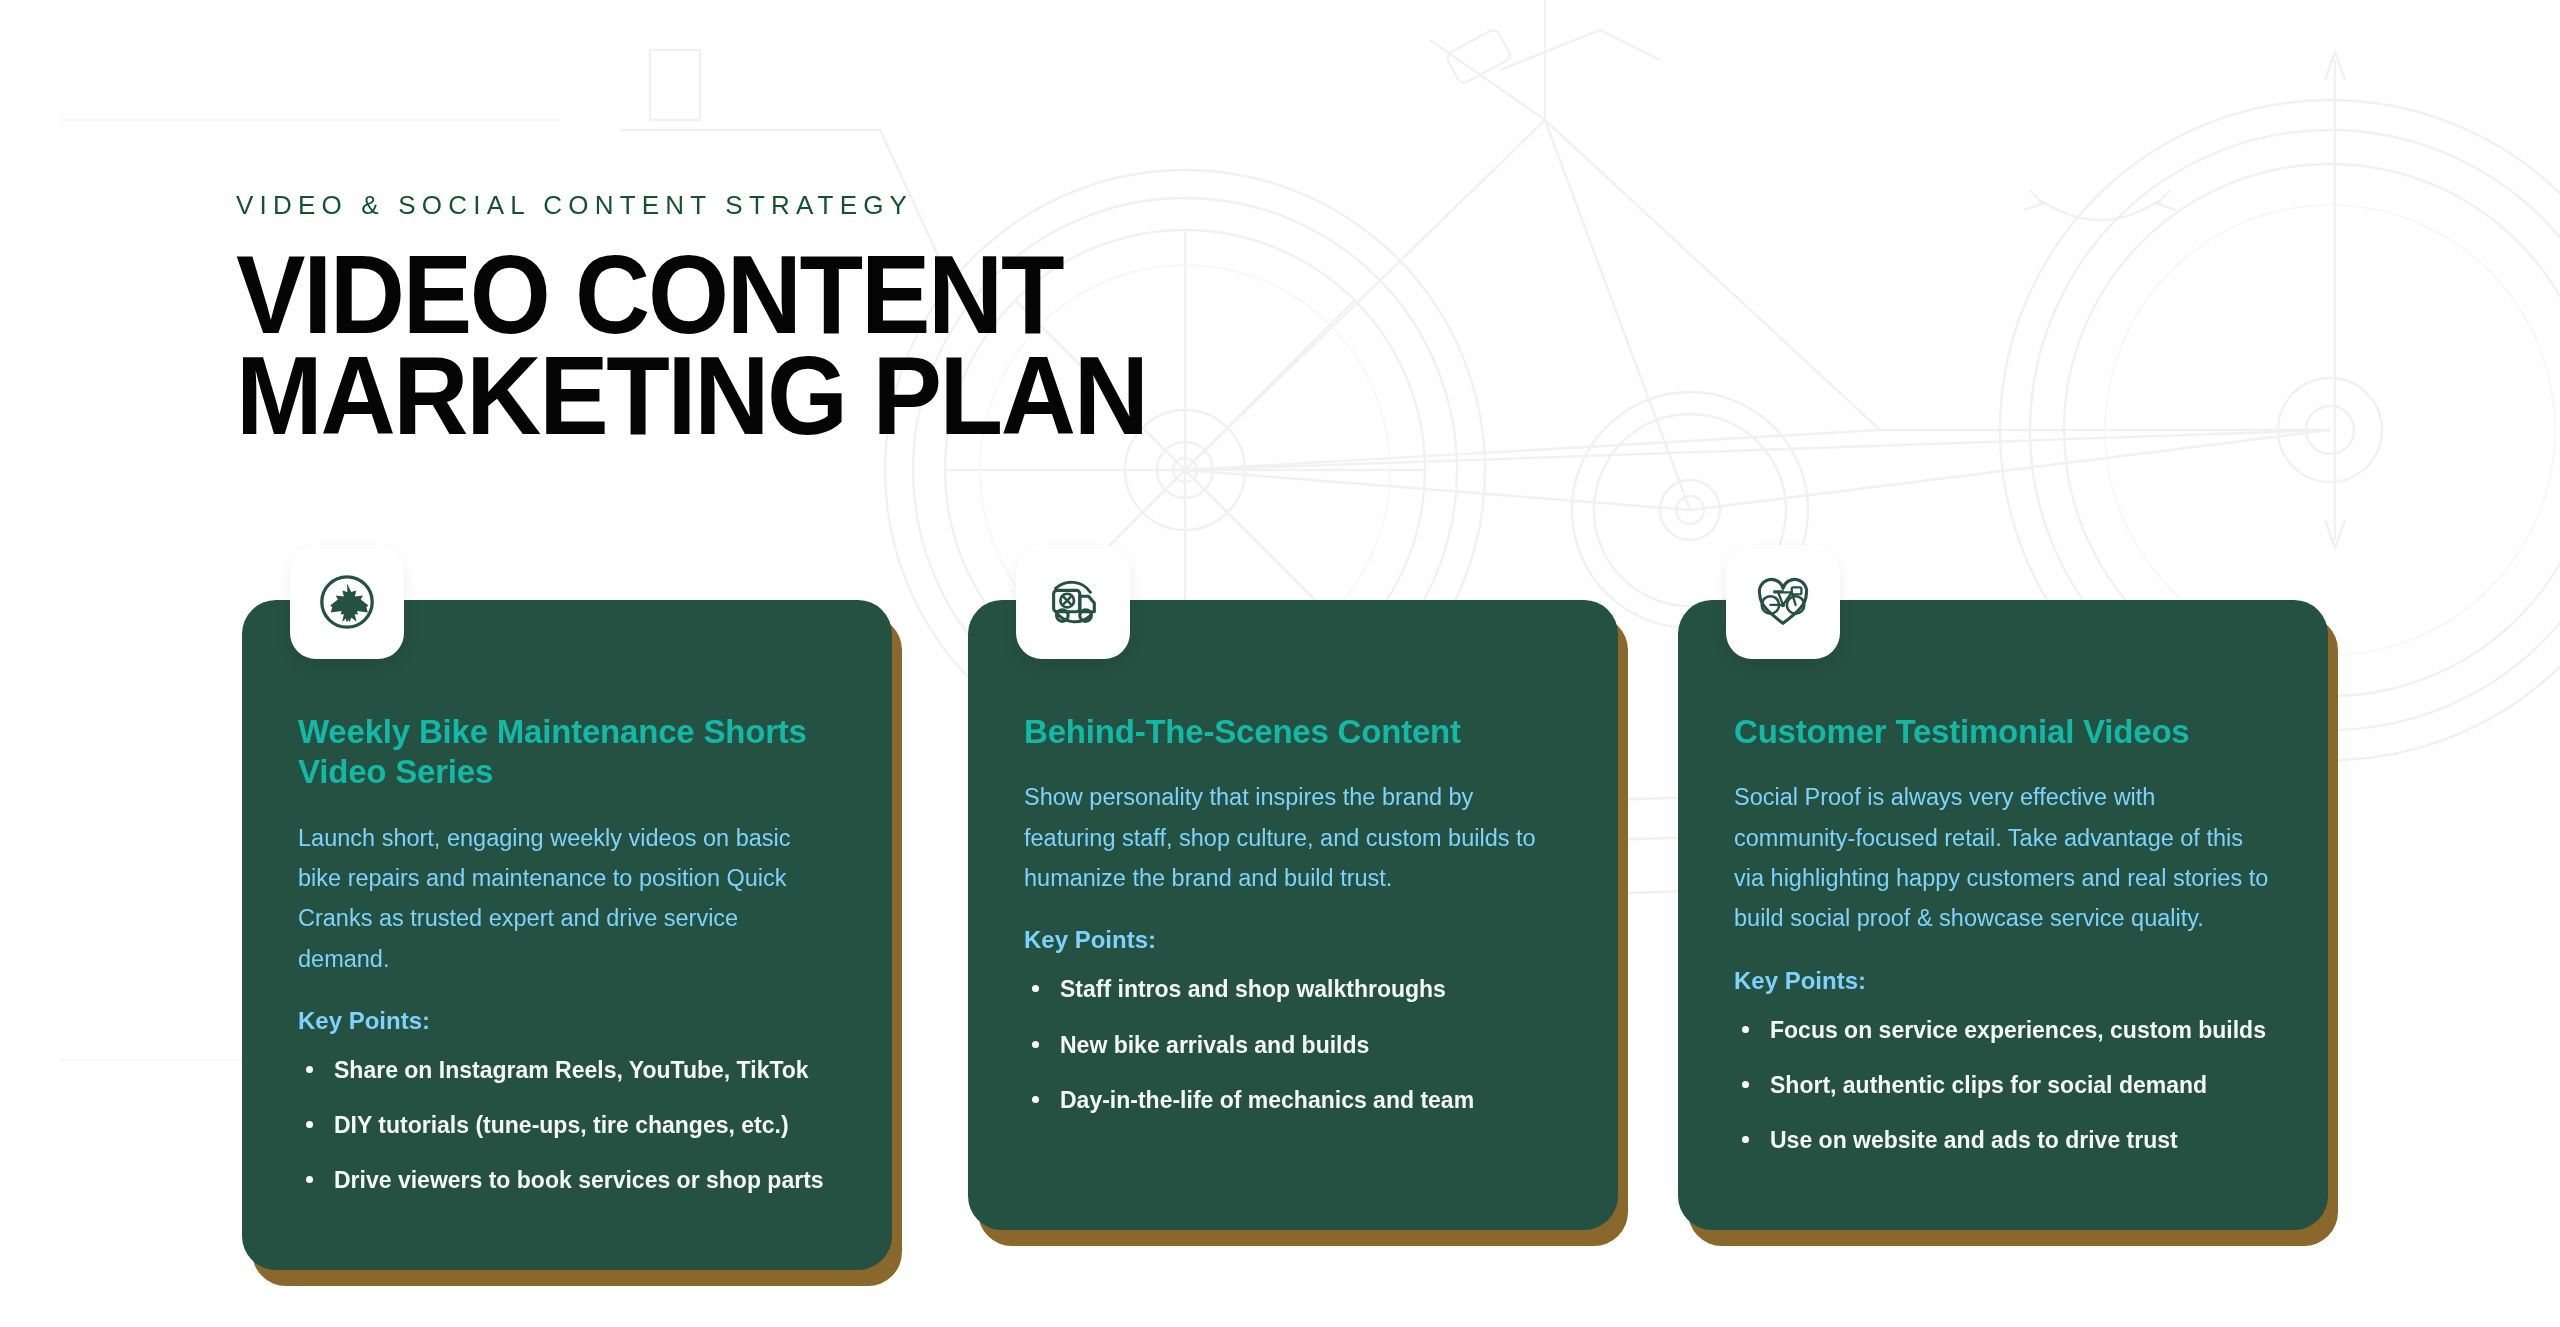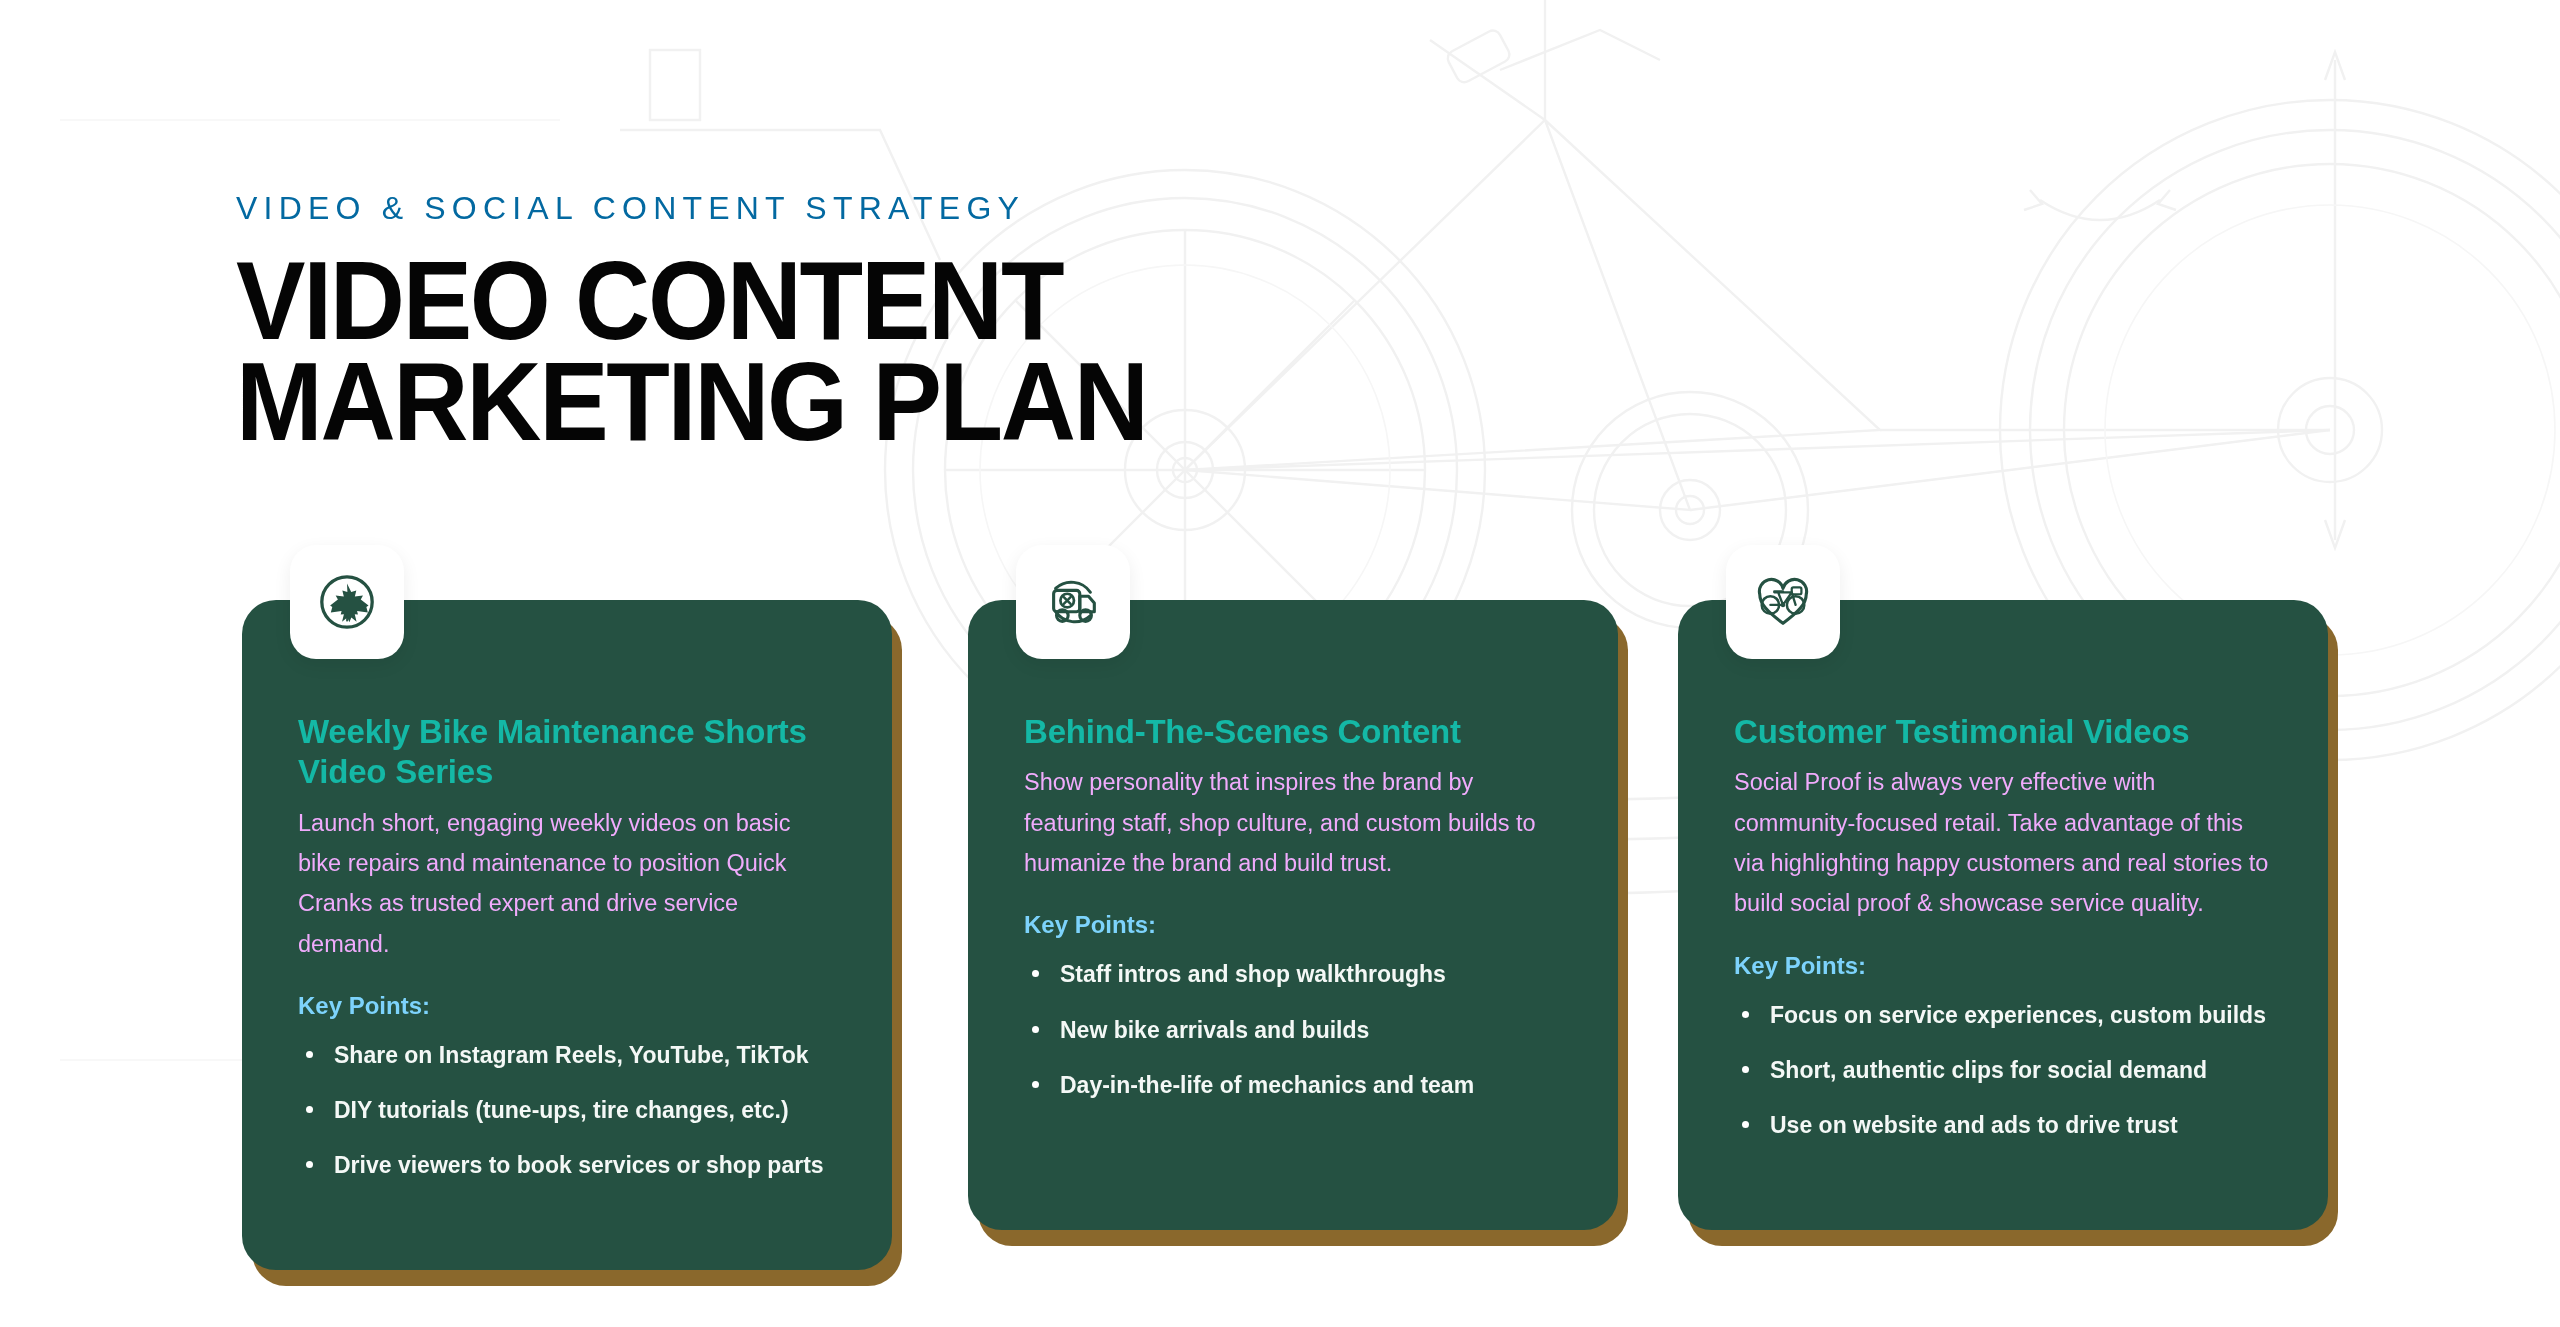--- a/index.html
+++ b/index.html
@@ -12,22 +12,22 @@
 
   
   #bg-blueprint{
     position:absolute; inset:0; width:2560px; height:1327px;
     pointer-events:none; z-index:0;
   }
 
   
   #header{ position:absolute; left:236px; top:190px; z-index:3; }
   #eyebrow{
-    font-size:32px; font-weight:400; letter-spacing:6.2px;
-    color:#0369a1; white-space:nowrap;
+    font-size:26px; font-weight:400; letter-spacing:6.2px;
+    color:#14532d; white-space:nowrap;
   }
   #page-title{
     margin-top:24px;
     font-size:112px; line-height:0.90;
     font-weight:700; letter-spacing:-2.5px;
     color:#050505;
     font-family:"Liberation Sans Narrow","Liberation Sans",sans-serif;
     transform:scaleX(0.93); transform-origin:left top;
   }
   #page-title .tl{ display:block; white-space:nowrap; }
@@ -57,23 +57,23 @@
     z-index:4;
   }
   .icon-badge svg{ width:62px; height:62px; display:block; }
 
   
   .card-title{
     font-size:33px; font-weight:700; line-height:1.22;
     letter-spacing:-0.2px; color:#14b8a6;
   }
   .card-body{
-    margin-top:10px;
+    margin-top:25px;
     font-size:23.5px; font-weight:400; line-height:1.72;
-    color:#f0abfc;
+    color:#7dd3fc;
   }
   .key-label{
     margin-top:28px;
     font-size:24px; font-weight:700; color:#7dd3fc;
   }
   .key-list{ margin-top:20px; list-style:none; }
   .key-list li{
     position:relative; padding-left:36px; margin-bottom:24px;
     font-size:23px; font-weight:600; line-height:1.35; color:#f4f8f6;
   }

